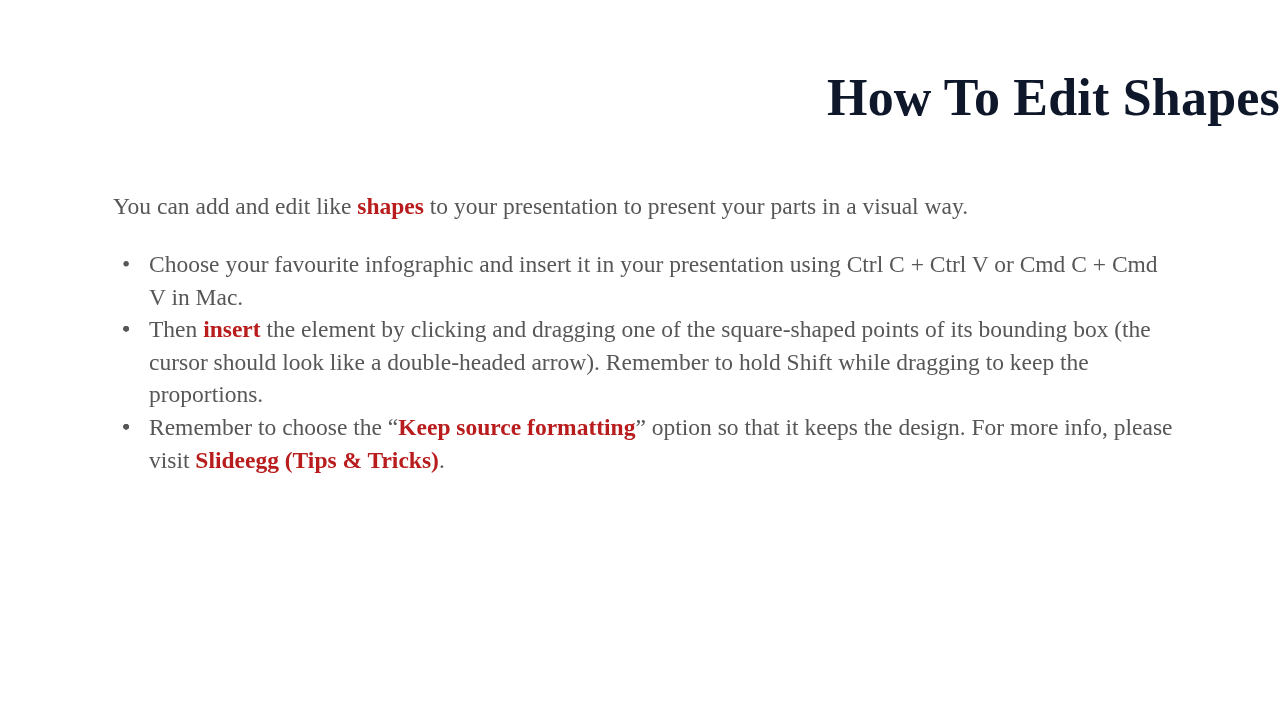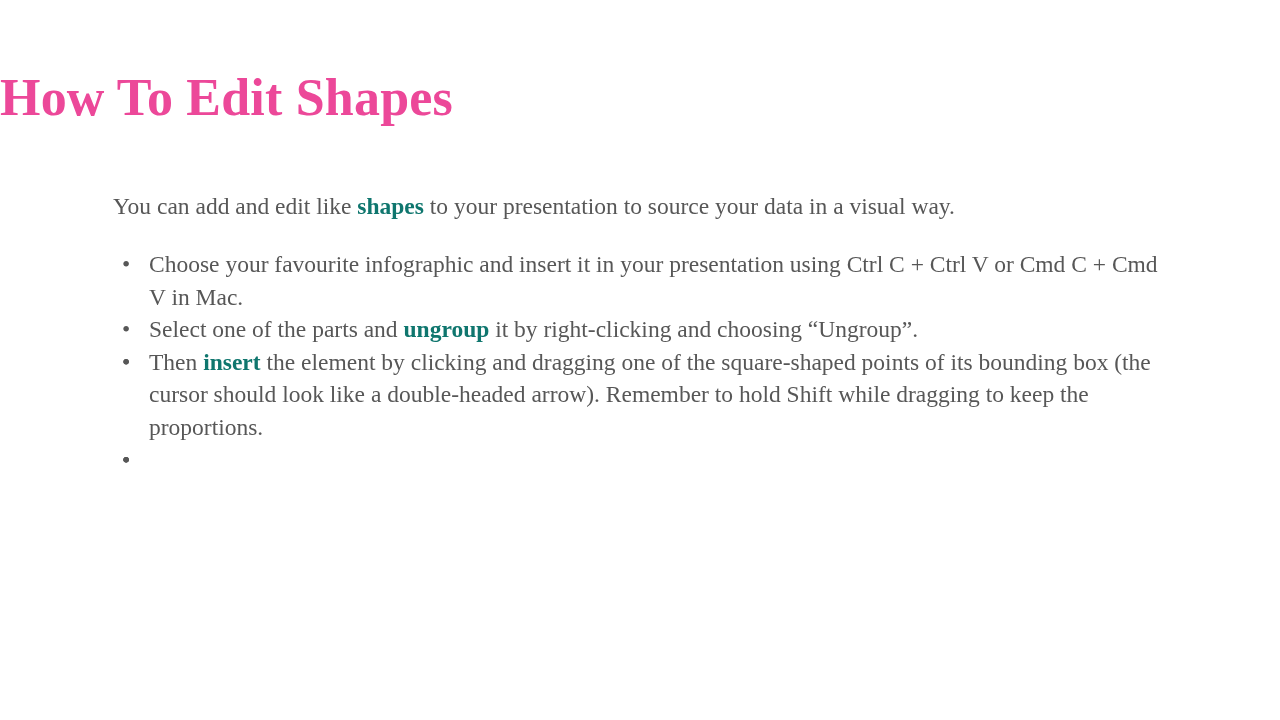--- a/index.html
+++ b/index.html
@@ -17,24 +17,24 @@
     position: relative;
     width: 1280px;
     height: 720px;
     box-sizing: border-box;
   }
   .slide-title {
     position: absolute;
     top: 33px;
     left: 0;
     width: 1280px;
-    text-align: left;
+    text-align: right;
     font-size: 52px;
     font-weight: bold;
-    color: #ec4899;
+    color: #0f172a;
     letter-spacing: 0.2px;
     line-height: 1.15;
   }
   .intro {
     position: absolute;
     top: 167px;
     left: 113px;
     width: 1060px;
     font-size: 23.5px;
     color: #575757;
@@ -63,37 +63,37 @@
     left: 9px;
     top: 0;
     width: 14px;
     font-size: 23.5px;
     line-height: 32.6px;
     color: #575757;
     text-align: left;
   }
   b, .b {
     font-weight: bold;
-    color: #0f766e;
+    color: #b91c1c;
   }
 </style>
 </head>
 <body>
 
 <div class="slide">
 
   <h1 class="slide-title">How To Edit Shapes</h1>
 
   <p class="intro">
-    <span>You can add and edit like </span><b>shapes</b><span> to your presentation to source your data in a visual way.</span>
+    <span>You can add and edit like </span><b>shapes</b><span> to your presentation to present your parts in a visual way.</span>
   </p>
 
   <ul class="bullet-list" id="bullet-list">
       <li class="bullet-item"><span class="bullet-marker">•</span><span><span>Choose your favourite infographic and insert it in your presentation using Ctrl C + Ctrl V or Cmd C + Cmd V in Mac.</span></span></li>
-      <li class="bullet-item"><span class="bullet-marker">•</span><span><span>Select one of the parts and </span><b>ungroup</b><span> it by right-clicking and choosing “Ungroup”.</span></span></li>
+      <li class="bullet-item"><span class="bullet-marker">•</span></li>
       <li class="bullet-item"><span class="bullet-marker">•</span></li>
       <li class="bullet-item"><span class="bullet-marker">•</span><span><span>Then </span><b>insert</b><span> the element by clicking and dragging one of the square-shaped points of its bounding box (the cursor should look like a double-headed arrow). Remember to hold Shift while dragging to keep the proportions.</span></span></li>
       <li class="bullet-item"><span class="bullet-marker">•</span></li>
       <li class="bullet-item"><span class="bullet-marker">•</span></li>
-      <li class="bullet-item"><span class="bullet-marker">•</span></li>
+      <li class="bullet-item"><span class="bullet-marker">•</span><span><span>Remember to choose the “</span><b>Keep source formatting</b><span>” option so that it keeps the design. For more info, please visit </span><b>Slideegg (Tips &amp; Tricks)</b><span>.</span></span></li>
     </ul>
 
 </div>
 
 </body></html>

